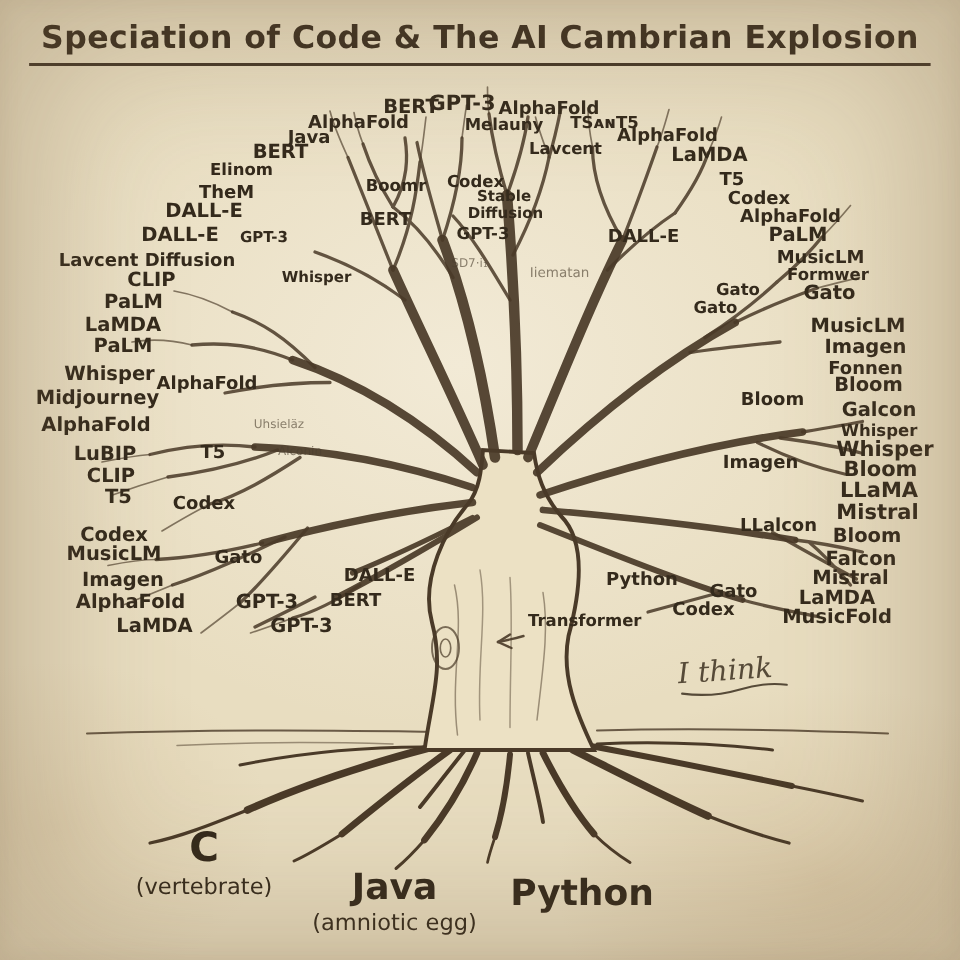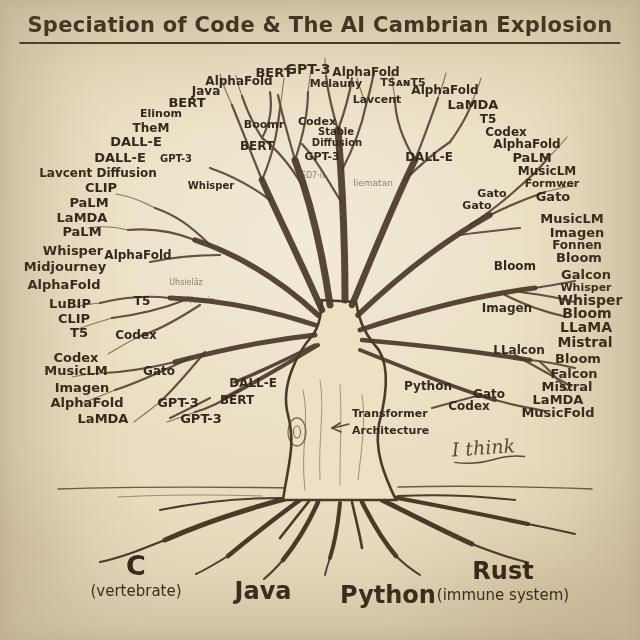--- a/index.html
+++ b/index.html
@@ -255,39 +255,35 @@
       <div class="tree-label" style="left: 585px; top: 342px; font-size: 14px;">Mistral</div>
       <div class="tree-label" style="left: 578px; top: 358px; font-size: 13px;">Bloom</div>
       <div class="tree-label" style="left: 574px; top: 373px; font-size: 13px;">Falcon</div>
       <div class="tree-label" style="left: 567px; top: 386px; font-size: 13px;">Mistral</div>
       <div class="tree-label" style="left: 558px; top: 399px; font-size: 13px;">LaMDA</div>
       <div class="tree-label" style="left: 558px; top: 412px; font-size: 13px;">MusicFold</div>
     </div>
 
   <div class="annotation">
     <div>Transformer</div>
-    <div>Architecture</div>
   </div>
 
   <div class="i-think">
     <span>I think</span>
     <svg width="74" height="9">
       <path d="M2,4 Q22,8 40,4 T72,3" stroke="#564a38" stroke-width="1.4" fill="none" stroke-linecap="round"></path>
     </svg>
   </div>
 
   <div class="root-label pos-c">
     <div class="root-name">C</div>
     <div class="root-sub">(vertebrate)</div>
   </div>
   <div class="root-label pos-java">
     <div class="root-name">Java</div>
+    <div class="root-sub">(amniotic egg)</div>
   </div>
   <div class="root-label pos-python">
     <div class="root-name">Python</div>
   </div>
-  <div class="root-label pos-rust">
-    <div class="root-name">Rust</div>
-    <div class="root-sub">(immune system)</div>
-  </div>
 
   <div class="vignette"></div>
 </div>
 
 </body></html>

